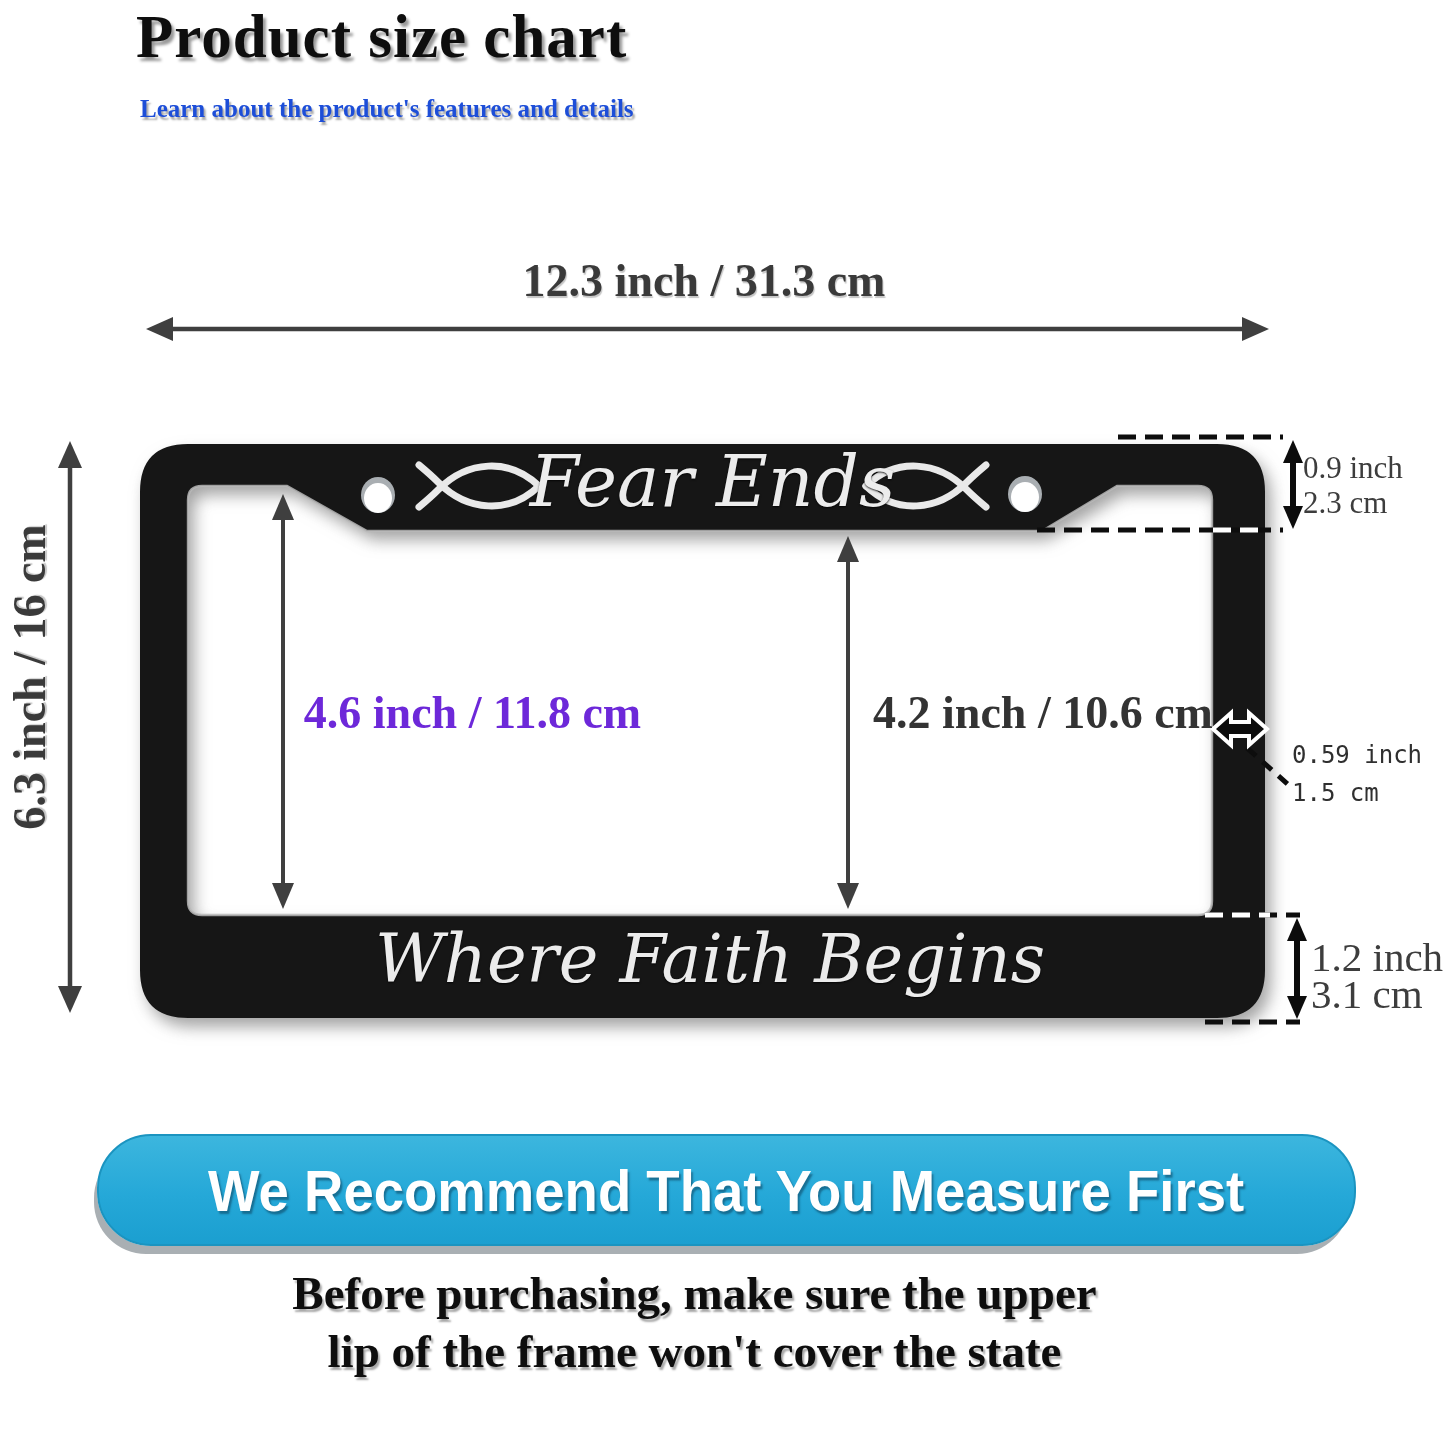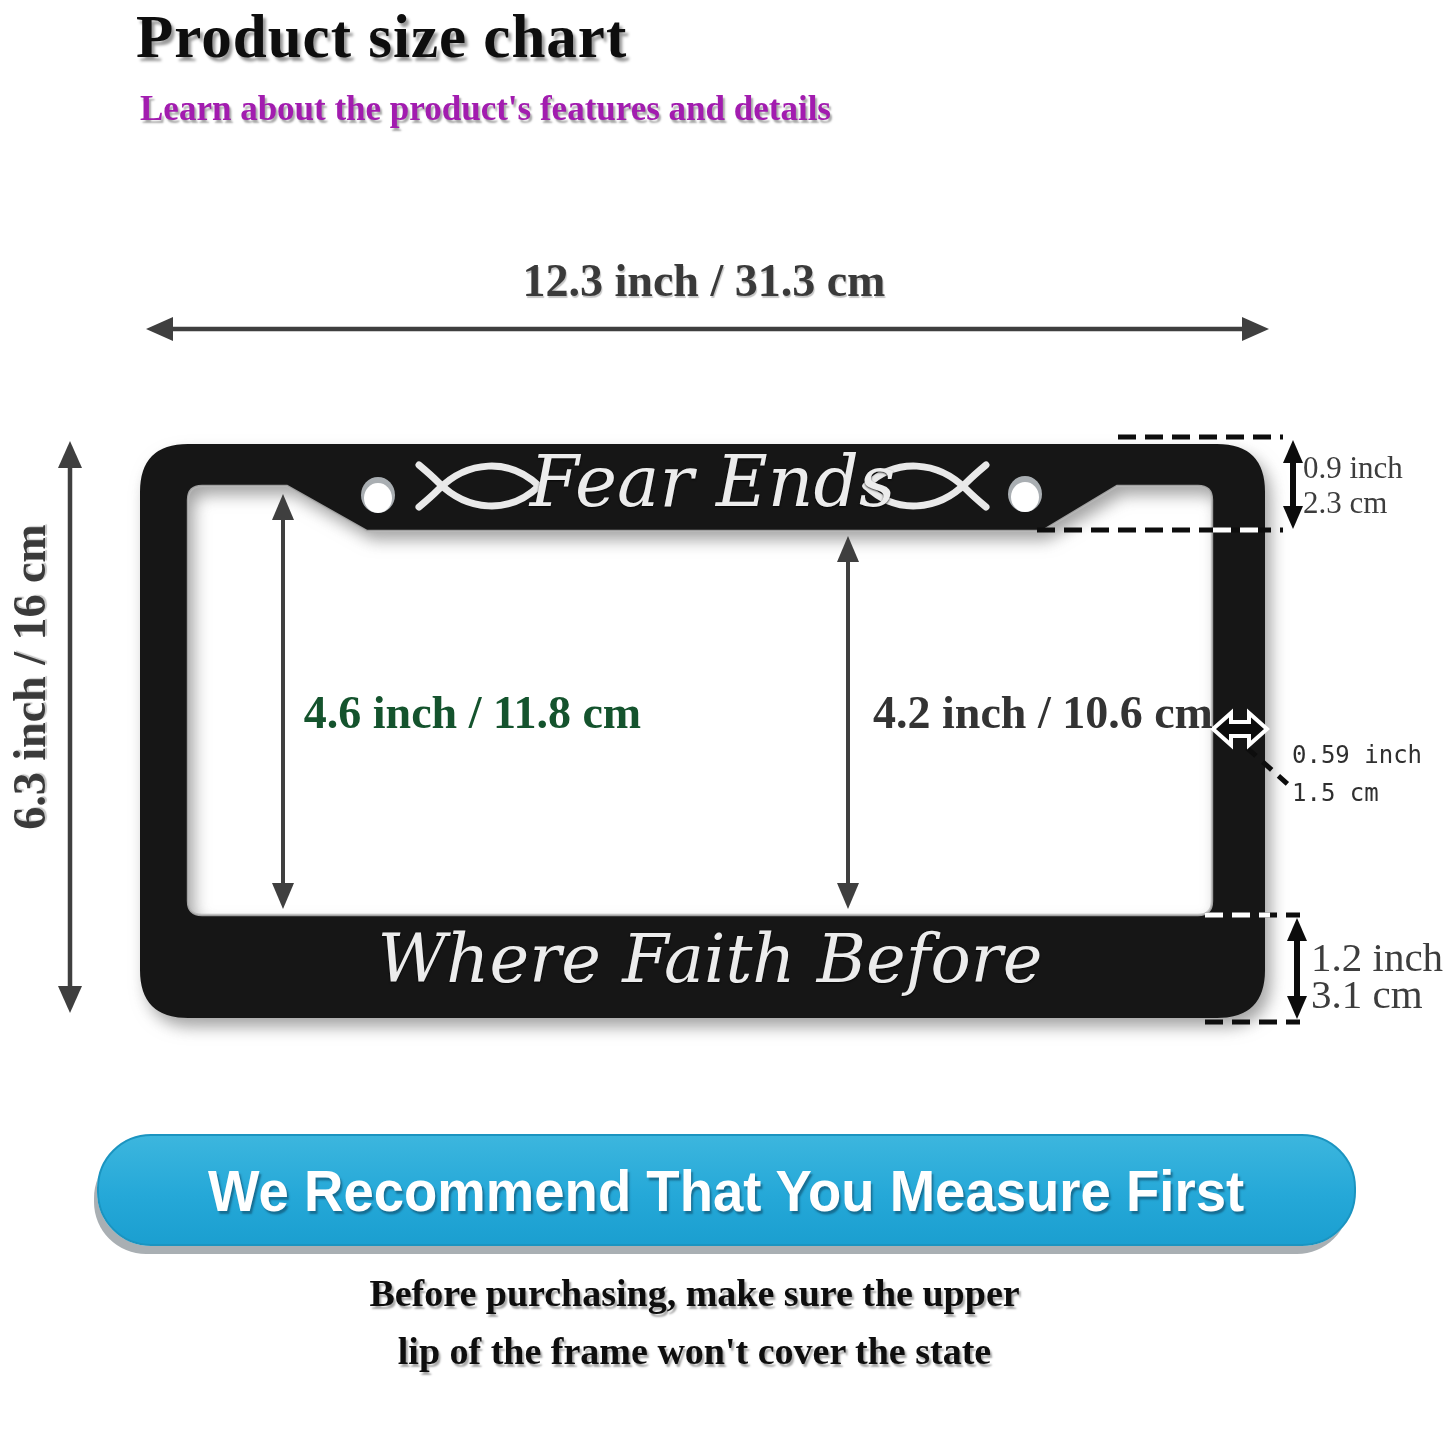--- a/index.html
+++ b/index.html
@@ -4,44 +4,44 @@
 <style>
   html,body{margin:0;padding:0;background:#ffffff;}
   #canvas{position:relative;width:1445px;height:1443px;background:#ffffff;overflow:hidden;
           font-family:"Liberation Serif",serif;}
   .abs{position:absolute;}
   .serif-b{font-family:"Liberation Serif",serif;font-weight:bold;}
   .sans{font-family:Liberation Serif, serif;}
   .mono{font-family:"DejaVu Sans Mono",monospace;}
   #page-title{left:136px;top:2px;font-size:61px;letter-spacing:1px;color:#0e0e0e;
               text-shadow:3px 4px 3px #9a9a9a;}
-  #page-subtitle{left:140px;top:84px;font-size:35px;line-height:49px;color:#a21caf;
+  #page-subtitle{left:140px;top:84px;font-size:25px;line-height:49px;color:#1d4ed8;
                  text-shadow:2px 3px 2px #a8a8a8;}
   #dim-top-label{left:304px;top:254px;width:800px;text-align:center;font-size:46px;color:#3a3a3a;
                  text-shadow:1px 2px 1px #c6c6c6;}
   #dim-left-label{left:-135px;top:652px;width:330px;height:50px;line-height:50px;text-align:center;
                   font-size:46px;color:#3a3a3a;transform:rotate(-90deg);text-shadow:1px 2px 1px #c6c6c6;}
-  #inner-left-label{left:245px;top:686px;width:455px;text-align:center;font-size:46px;color:#14532d;}
+  #inner-left-label{left:245px;top:686px;width:455px;text-align:center;font-size:46px;color:#6d28d9;}
   #inner-right-label{left:848px;top:686px;width:390px;text-align:center;font-size:46px;color:#333333;}
   .frame-script{font-family:"DejaVu Serif",serif;font-style:italic;color:#ececec;
                 text-shadow:0 1px 2px rgba(0,0,0,0.8);}
   #fear-ends{left:520px;top:440px;width:385px;text-align:center;font-size:71px;}
   #where-faith{left:325px;top:920px;width:770px;text-align:center;font-size:67px;}
   .ann{color:#3d3d3d;}
   #ann-top{left:1303px;top:450px;font-size:31px;line-height:35px;}
   #ann-mid{left:1292px;top:736px;font-size:24px;line-height:38px;color:#2f2f2f;}
   #ann-bottom{left:1311px;top:939px;font-size:41px;line-height:37px;}
   #banner{left:97px;top:1134px;width:1255px;height:108px;border-radius:54px;
           background:linear-gradient(180deg,#3cb6de 0%,#25a8d8 55%,#1b9fd0 100%);
           border:2px solid #1b94c0;box-shadow:-5px 10px 0 -2px #a9afb3;
           display:flex;align-items:center;justify-content:center;}
   #banner-text{font-family:"Liberation Sans",sans-serif;font-weight:bold;font-size:58px;color:#ffffff;
                transform:scaleX(0.94);letter-spacing:0px;white-space:nowrap;
                text-shadow:2px 3px 2px rgba(15,80,110,0.65);}
-  #footer-note{left:72px;top:1264px;width:1245px;text-align:center;font-size:38px;line-height:58px;
+  #footer-note{left:72px;top:1264px;width:1245px;text-align:center;font-size:47px;line-height:58px;
                color:#0e0e0e;text-shadow:2px 3px 2px #a8a8a8;}
   svg line, svg polygon{shape-rendering:geometricPrecision;}
 </style>
 </head>
 <body>
 
 <div id="canvas">
 
   <svg class="abs" style="left:0;top:0" width="1445" height="1443" viewBox="0 0 1445 1443">
 
@@ -125,21 +125,21 @@
   <div id="page-subtitle" class="abs serif-b">
     <div>Learn about the product's features and details</div>
   </div>
 
   <div id="dim-top-label" class="abs serif-b">12.3 inch / 31.3 cm</div>
 
   <div id="dim-left-label" class="abs serif-b">6.3 inch / 16 cm</div>
 
   <div id="fear-ends" class="abs frame-script">Fear Ends</div>
 
-  <div id="where-faith" class="abs frame-script">Where Faith Before</div>
+  <div id="where-faith" class="abs frame-script">Where Faith Begins</div>
 
   <div id="inner-left-label" class="abs serif-b">4.6 inch / 11.8 cm</div>
 
   <div id="inner-right-label" class="abs serif-b">4.2 inch / 10.6 cm</div>
 
   <div id="ann-top" class="abs sans ann">
     <div>0.9 inch</div>
     <div>2.3 cm</div>
   </div>
 

